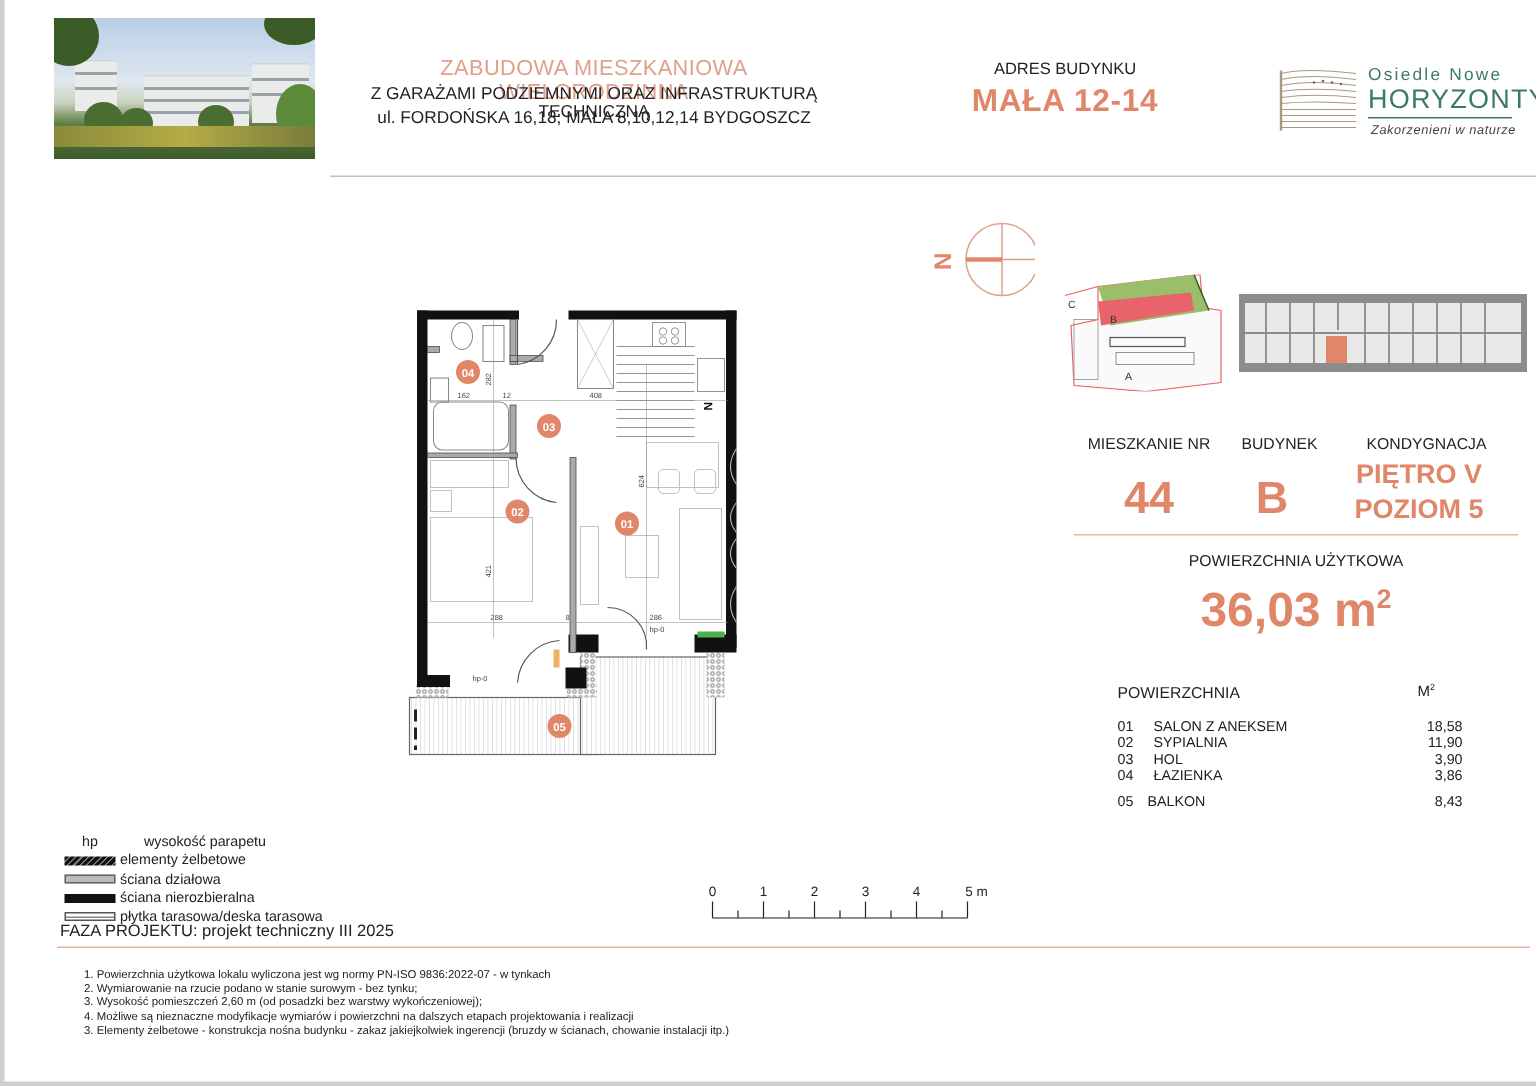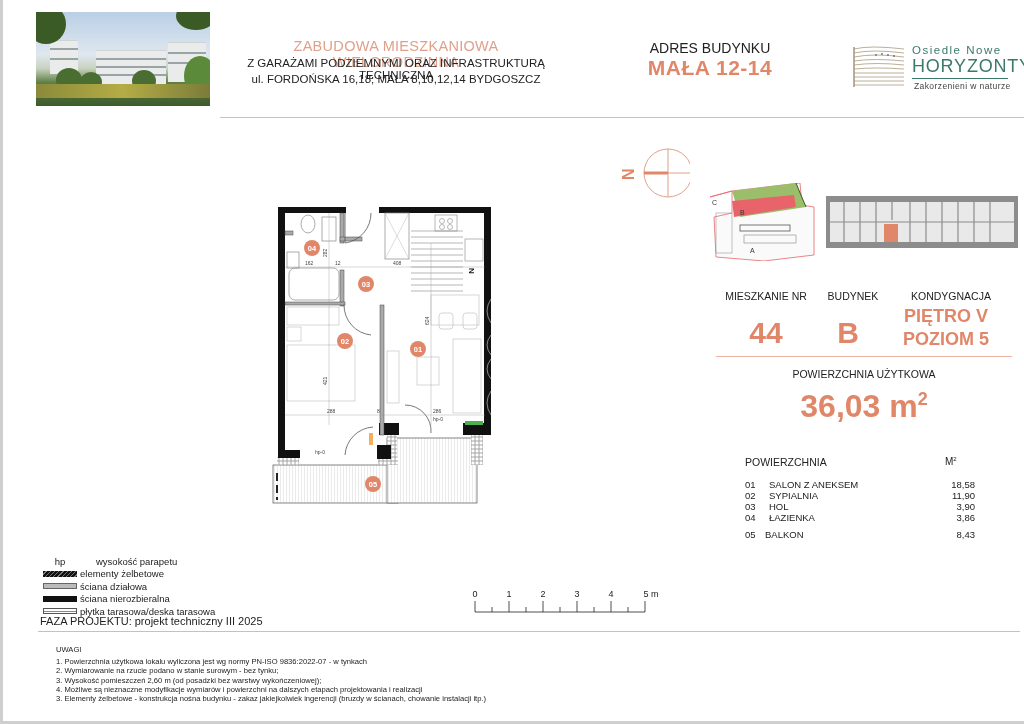--- a/index.html
+++ b/index.html
@@ -12,28 +12,28 @@
   .hero { left: 36px; top: 12px; width: 174px; height: 94px; overflow: hidden; }
   .hero .sky { position: absolute; inset: 0; background: linear-gradient(180deg, #b9cfe6 0%, #dfe7ef 45%, #c9d3c0 60%, #5f7f46 75%, #3d5a2b 100%); }
   .hero .bldg { position: absolute; background: #e9eceb; border-top: 1px solid #cfd4d3; }
   .hero .stripe { position: absolute; height: 2px; background: #9aa3a6; }
   .hero .tree { position: absolute; border-radius: 50%; background: #4a6d32; }
   .hero .water { position: absolute; left: 0; right: 0; bottom: 8px; height: 14px; background: linear-gradient(90deg, #8a8a3a, #b5ac45, #7a7c3a); }
 
   .title1 { left: 236px; top: 38px; width: 320px; font-size: 14.5px; color: #e0a18c; letter-spacing: 0.3px; text-align: center; }
   .title2 { left: 236px; top: 57px; width: 320px; font-size: 11.5px; color: #222; text-align: center; }
   .title3 { left: 236px; top: 73px; width: 320px; font-size: 11.5px; color: #222; text-align: center; }
-  .addr-lbl { left: 640px; top: 40px; width: 140px; font-size: 14px; text-align: center; color: #222; }
+  .addr-lbl { left: 640px; top: 40px; width: 140px; font-size: 11px; text-align: center; color: #222; }
   .addr-val { left: 640px; top: 56px; width: 140px; font-size: 21px; font-weight: bold; text-align: center; color: #e0876a; letter-spacing: 0.5px; }
 
   .logo-mark { left: 850px; top: 43px; width: 56px; height: 46px; }
   .logo1 { left: 912px; top: 44px; font-size: 11.5px; color: #3b7a6a; letter-spacing: 1.5px; }
   .logo2 { left: 912px; top: 56px; font-size: 18px; color: #3b7a6a; letter-spacing: 0.8px; }
   .logo-line { left: 912px; top: 78px; width: 96px; height: 1px; background: #3b7a6a; }
-  .logo3 { left: 914px; top: 81px; font-size: 8.5px; color: #444; letter-spacing: 0.4px; }
+  .logo3 { left: 914px; top: 81px; font-size: 8.5px; color: #444; letter-spacing: 0.4px; font-style: italic; }
 
   .hr-top { left: 220px; top: 117px; width: 804px; height: 1px; background: #c9c1b4; }
 
   
   .compass { left: 618px; top: 143px; width: 72px; height: 60px; }
 
   
   .siteplan { left: 704px; top: 183px; width: 112px; height: 78px; }
   .floorkey { left: 826px; top: 192px; width: 192px; height: 60px; }
 
@@ -376,19 +376,18 @@
       <line x1="56" y1="19" x2="56" y2="24"></line>
     <line x1="90" y1="19" x2="90" y2="24"></line>
       <line x1="124" y1="19" x2="124" y2="24"></line>
     <line x1="158" y1="19" x2="158" y2="24"></line>
   </g>
 </svg>
 
 <div class="abs hr-bottom"></div>
 
 <div class="abs uwagi">
-  <div style="margin-bottom:3px;">UWAGI</div>
   <div>1. Powierzchnia użytkowa lokalu wyliczona jest wg normy PN-ISO 9836:2022-07 - w tynkach</div>
   <div>2. Wymiarowanie na rzucie podano w stanie surowym - bez tynku;</div>
   <div>3. Wysokość pomieszczeń 2,60 m (od posadzki bez warstwy wykończeniowej);</div>
   <div>4. Możliwe są nieznaczne modyfikacje wymiarów i powierzchni na dalszych etapach projektowania i realizacji</div>
   <div>3. Elementy żelbetowe - konstrukcja nośna budynku - zakaz jakiejkolwiek ingerencji (bruzdy w ścianach, chowanie instalacji itp.)</div>
 </div>
 
 </body></html>

